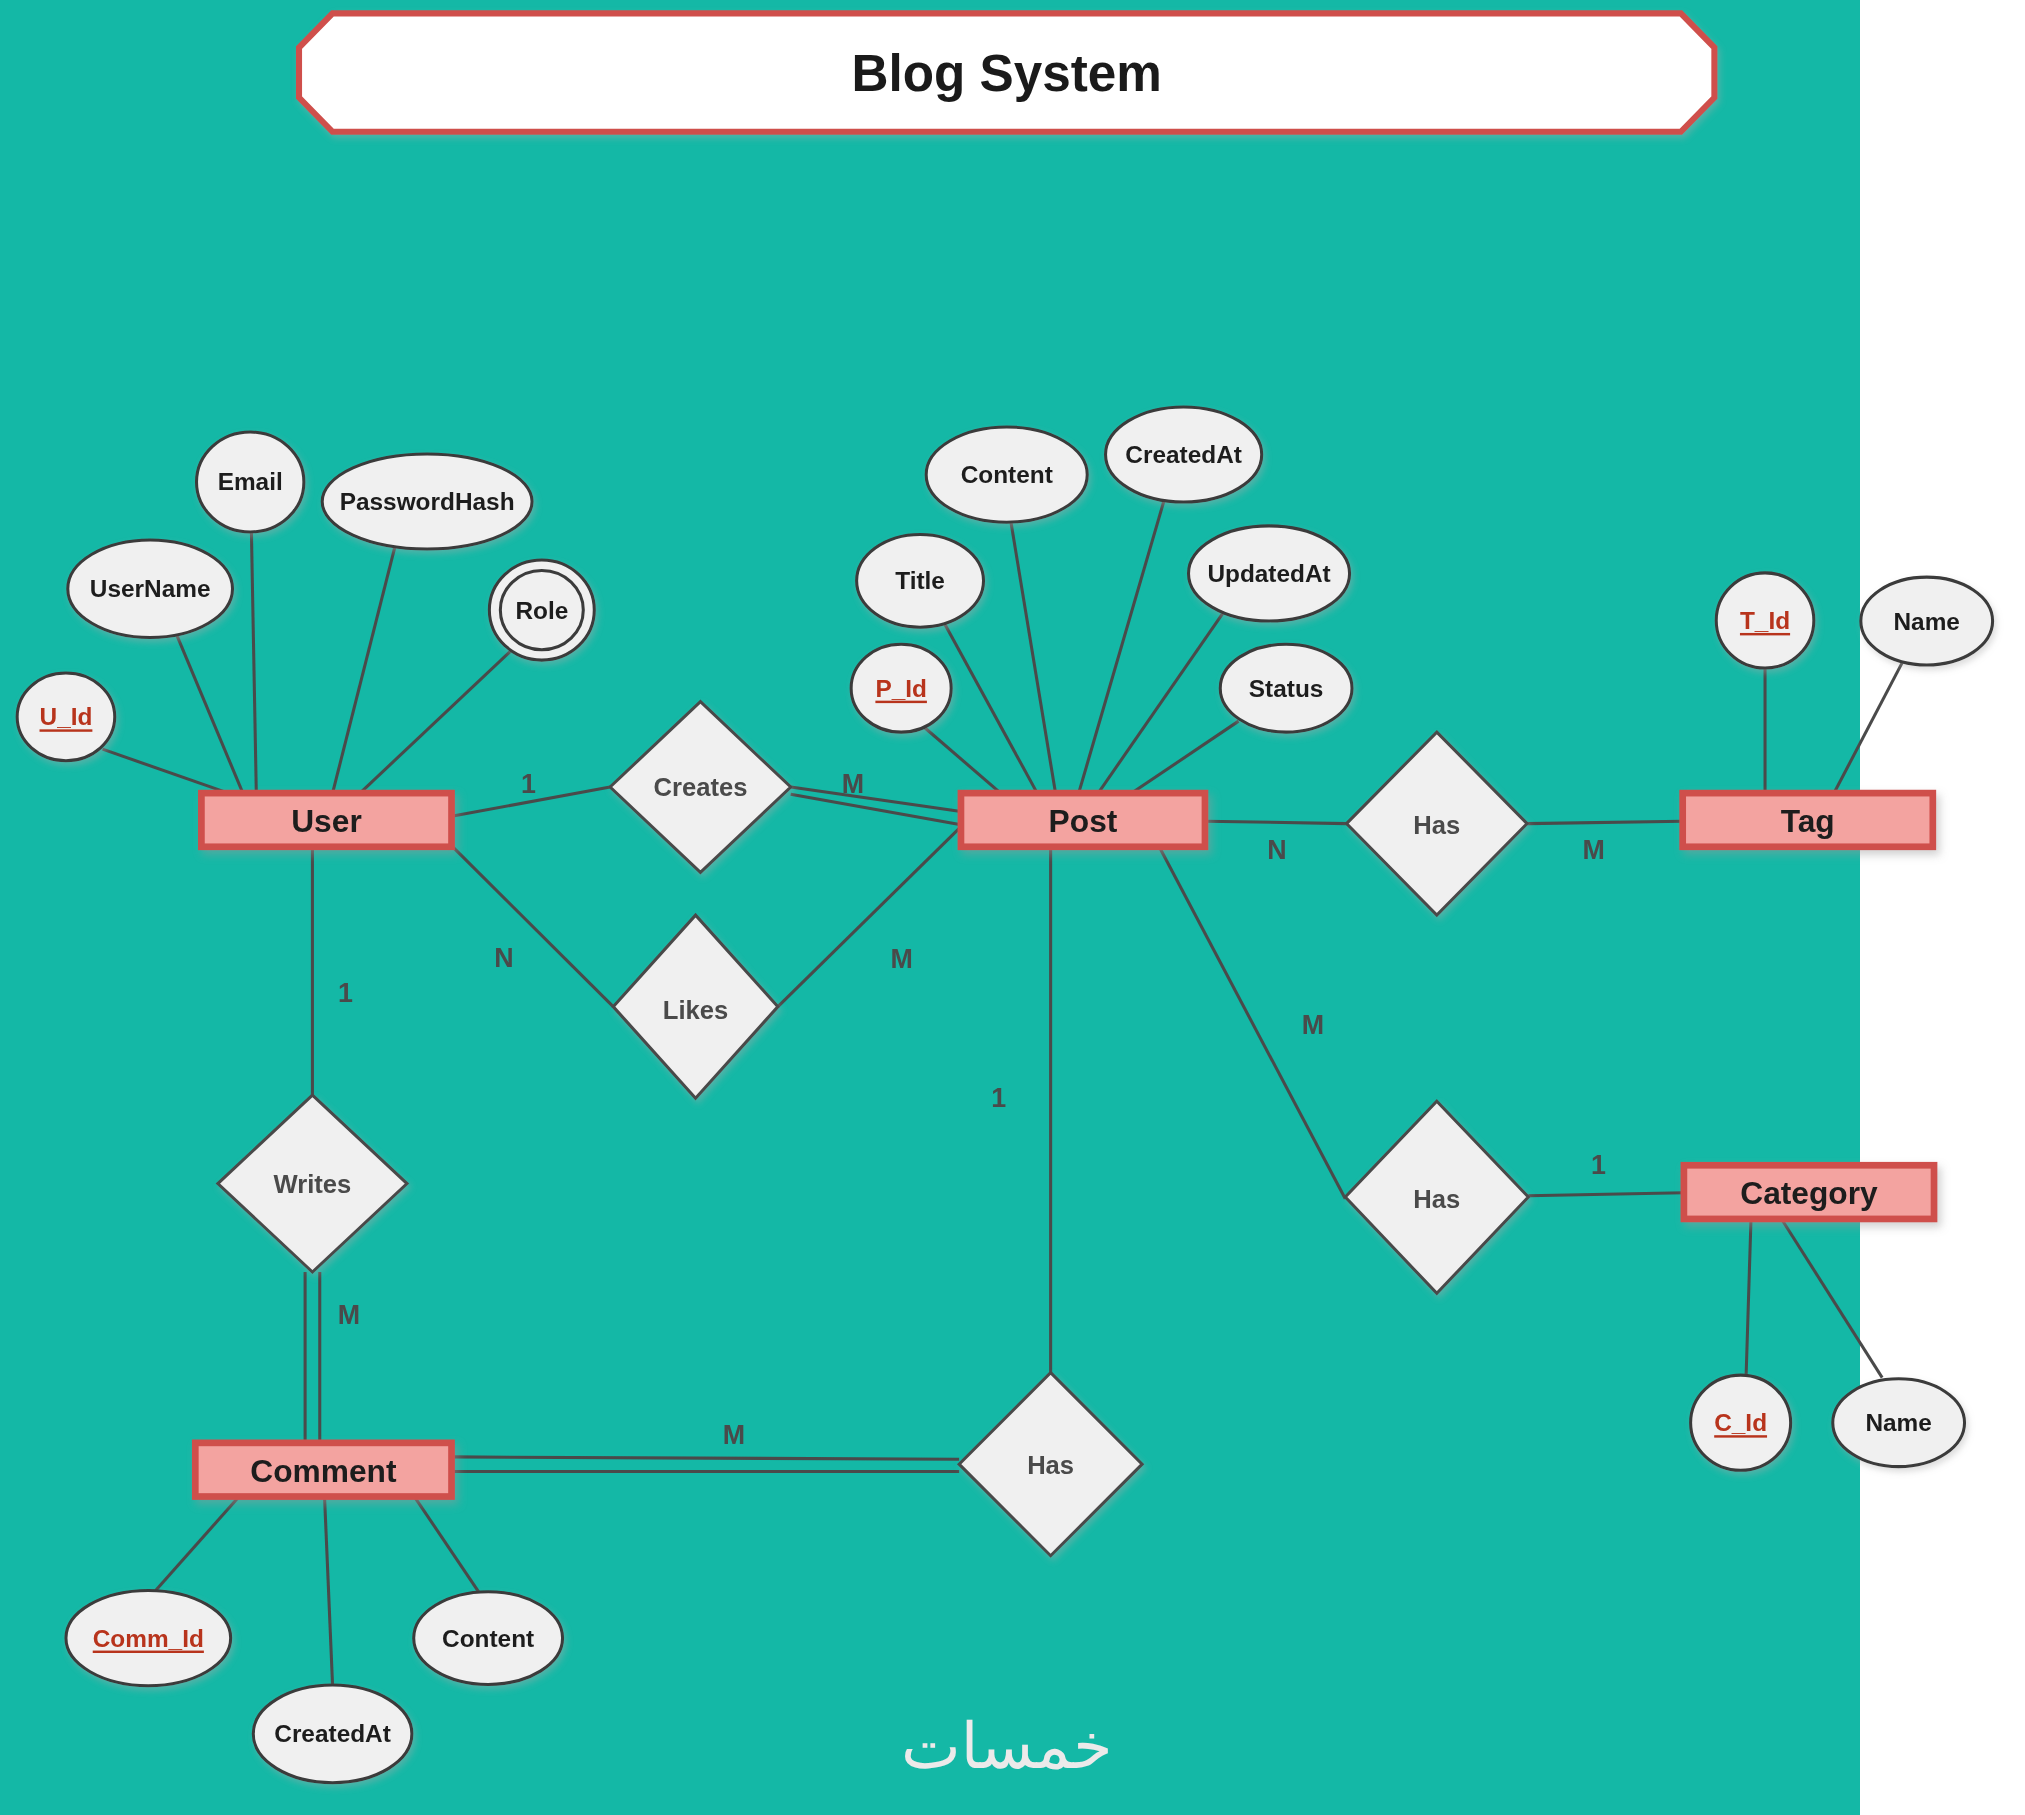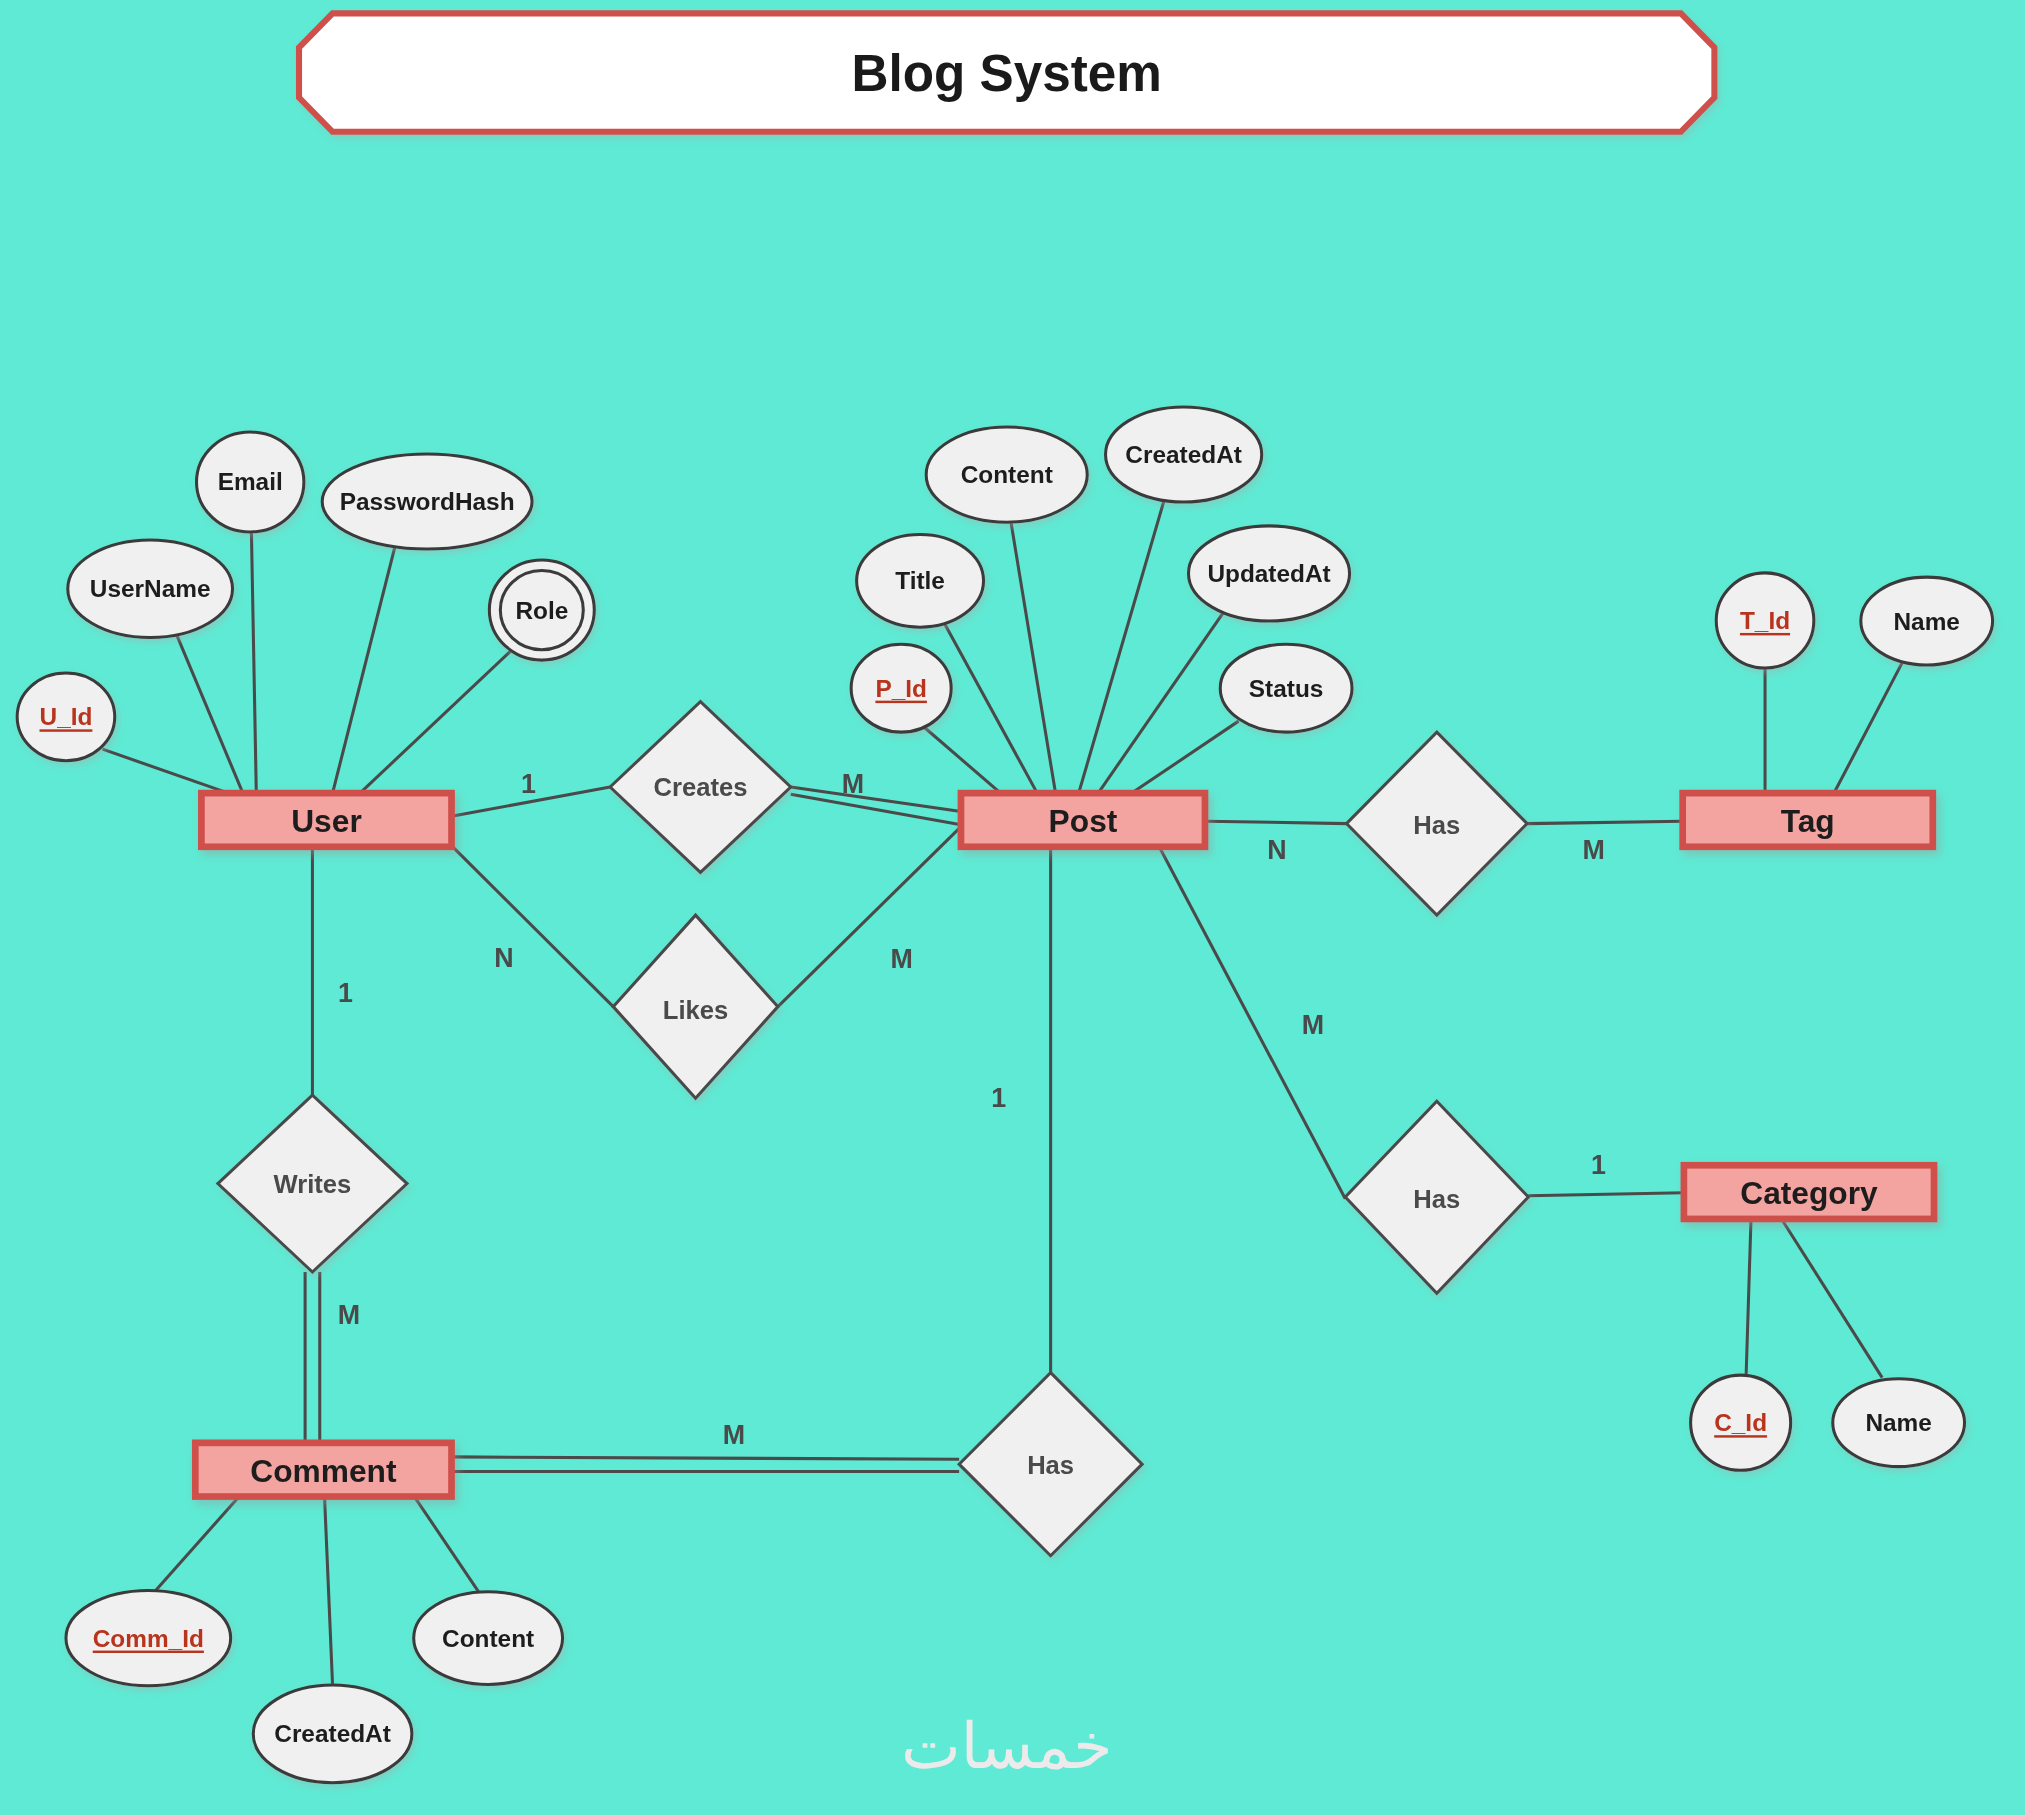--- a/index.html
+++ b/index.html
@@ -2,21 +2,21 @@
 <html style="font-size:9.8px"><head>
 <meta charset="utf-8">
 <style>
   html,body{margin:0;padding:0;background:#ffffff;}
   body{
     width:2025px;height:1815px;
     font-family:"Liberation Sans", sans-serif;
     -webkit-font-smoothing:antialiased;
     overflow:hidden;
   }
-  #stage{position:relative;width:2025px;height:1815px;background:#5eead4;}
+  #stage{position:relative;width:1860px;height:1815px;background:#14b8a6;}
   svg#er{position:absolute;left:0;top:0;width:2025px;height:1815px;display:block;}
 
   .ent-rect{fill:#f3a3a0;stroke:#cf4f4b;stroke-width:11;}
   .ent-label{font-family:"Liberation Sans",sans-serif;font-weight:bold;font-size:52px;fill:#1d1d1d;text-anchor:middle;dominant-baseline:central;}
 
   .attr-ell{fill:#f0f0f0;stroke:#3b3b3b;stroke-width:5;}
   .attr-ell-outer{fill:#f0f0f0;stroke:#3b3b3b;stroke-width:5;}
   .attr-label{font-family:"Liberation Sans",sans-serif;font-weight:bold;font-size:40px;fill:#1d1d1d;text-anchor:middle;dominant-baseline:central;}
   .attr-label.pk{fill:#b8341c;text-decoration:underline;}
 

